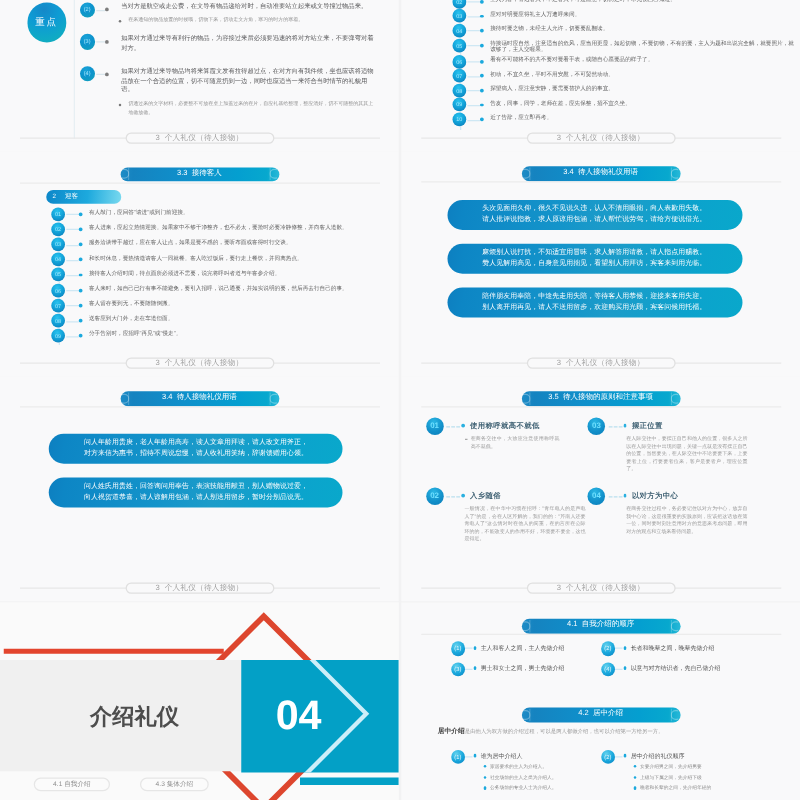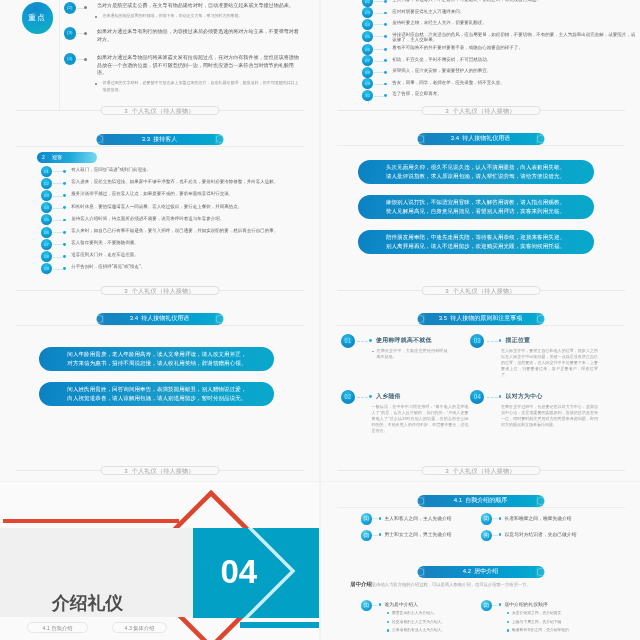--- a/index.html
+++ b/index.html
@@ -324,21 +324,21 @@
   <polygon points="211,11 288,88 211,165 134,88" fill="none" stroke="#dd462e" stroke-width="4.6"></polygon>
 </svg>
 <div style="position:absolute;left:0;top:45.8px;width:192.5px;height:89.5px;background:#f0f0f0;z-index:2;"></div>
 <div class="redline" style="left:3px;top:37px;width:176px;height:4.4px;z-index:3;"></div>
 <div class="tealrect" style="left:192.5px;top:45.8px;width:126.5px;height:90px;z-index:4;overflow:hidden;">
   <svg width="319" height="158" viewBox="0 0 319 158" style="position:absolute;left:-192.5px;top:-45.8px;">
     <polyline points="248,44 293,89 243,139" fill="none" stroke="#cdeef9" stroke-width="3.4"></polyline>
   </svg>
 </div>
 <div class="tealrect" style="left:240px;top:139.7px;width:79px;height:6.3px;z-index:4;"></div>
-<div class="sectitle" style="left:52px;top:82px;z-index:5;margin-top:30px;">介绍礼仪</div>
+<div class="sectitle" style="left:72px;top:82px;z-index:5;">介绍礼仪</div>
 <div class="secnum" style="left:220.5px;top:73px;z-index:5;">04</div>
 <div class="chip" style="left:27px;top:140.3px;width:61px;z-index:6;">4.1  自我介绍</div>
 <div class="chip" style="left:112px;top:140.3px;width:55px;z-index:6;">4.3  集体介绍</div>
 </div>
 </div>
 <div class="slide col-r" style="top:482px">
 <div class="ttl" style="top:13px;"><i class="l"></i><i class="r"></i><span>4.1  自我介绍的顺序</span></div>
 <div style="position:absolute;left:39.5px;top:31.3px;">
 <div class="inum" style="left:0;top:0;">(<span>1</span>)</div>
 <div class="vdash" style="left:11px;top:5px;width:6px;"></div>

